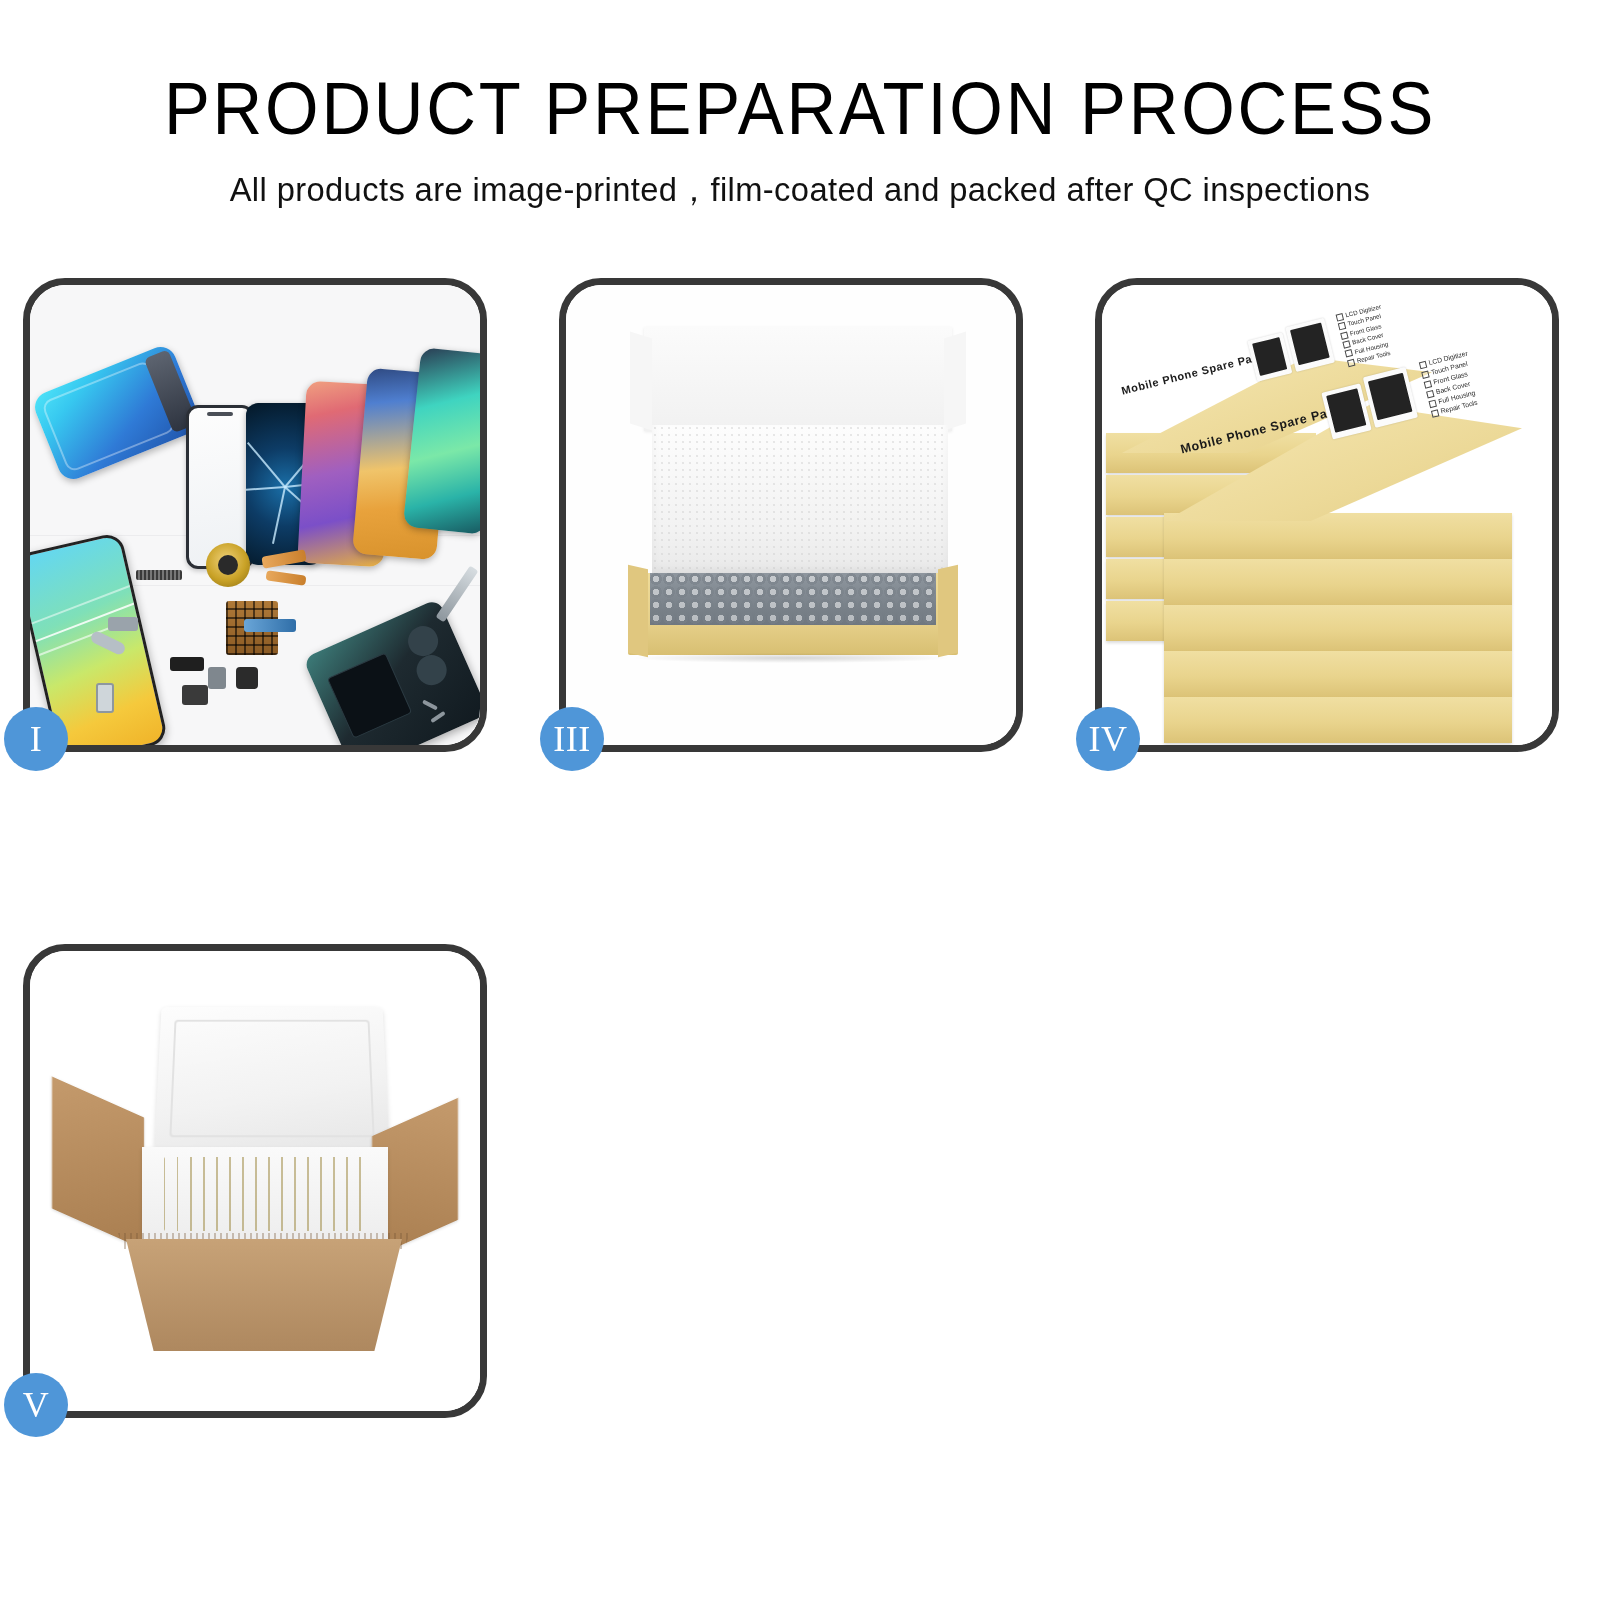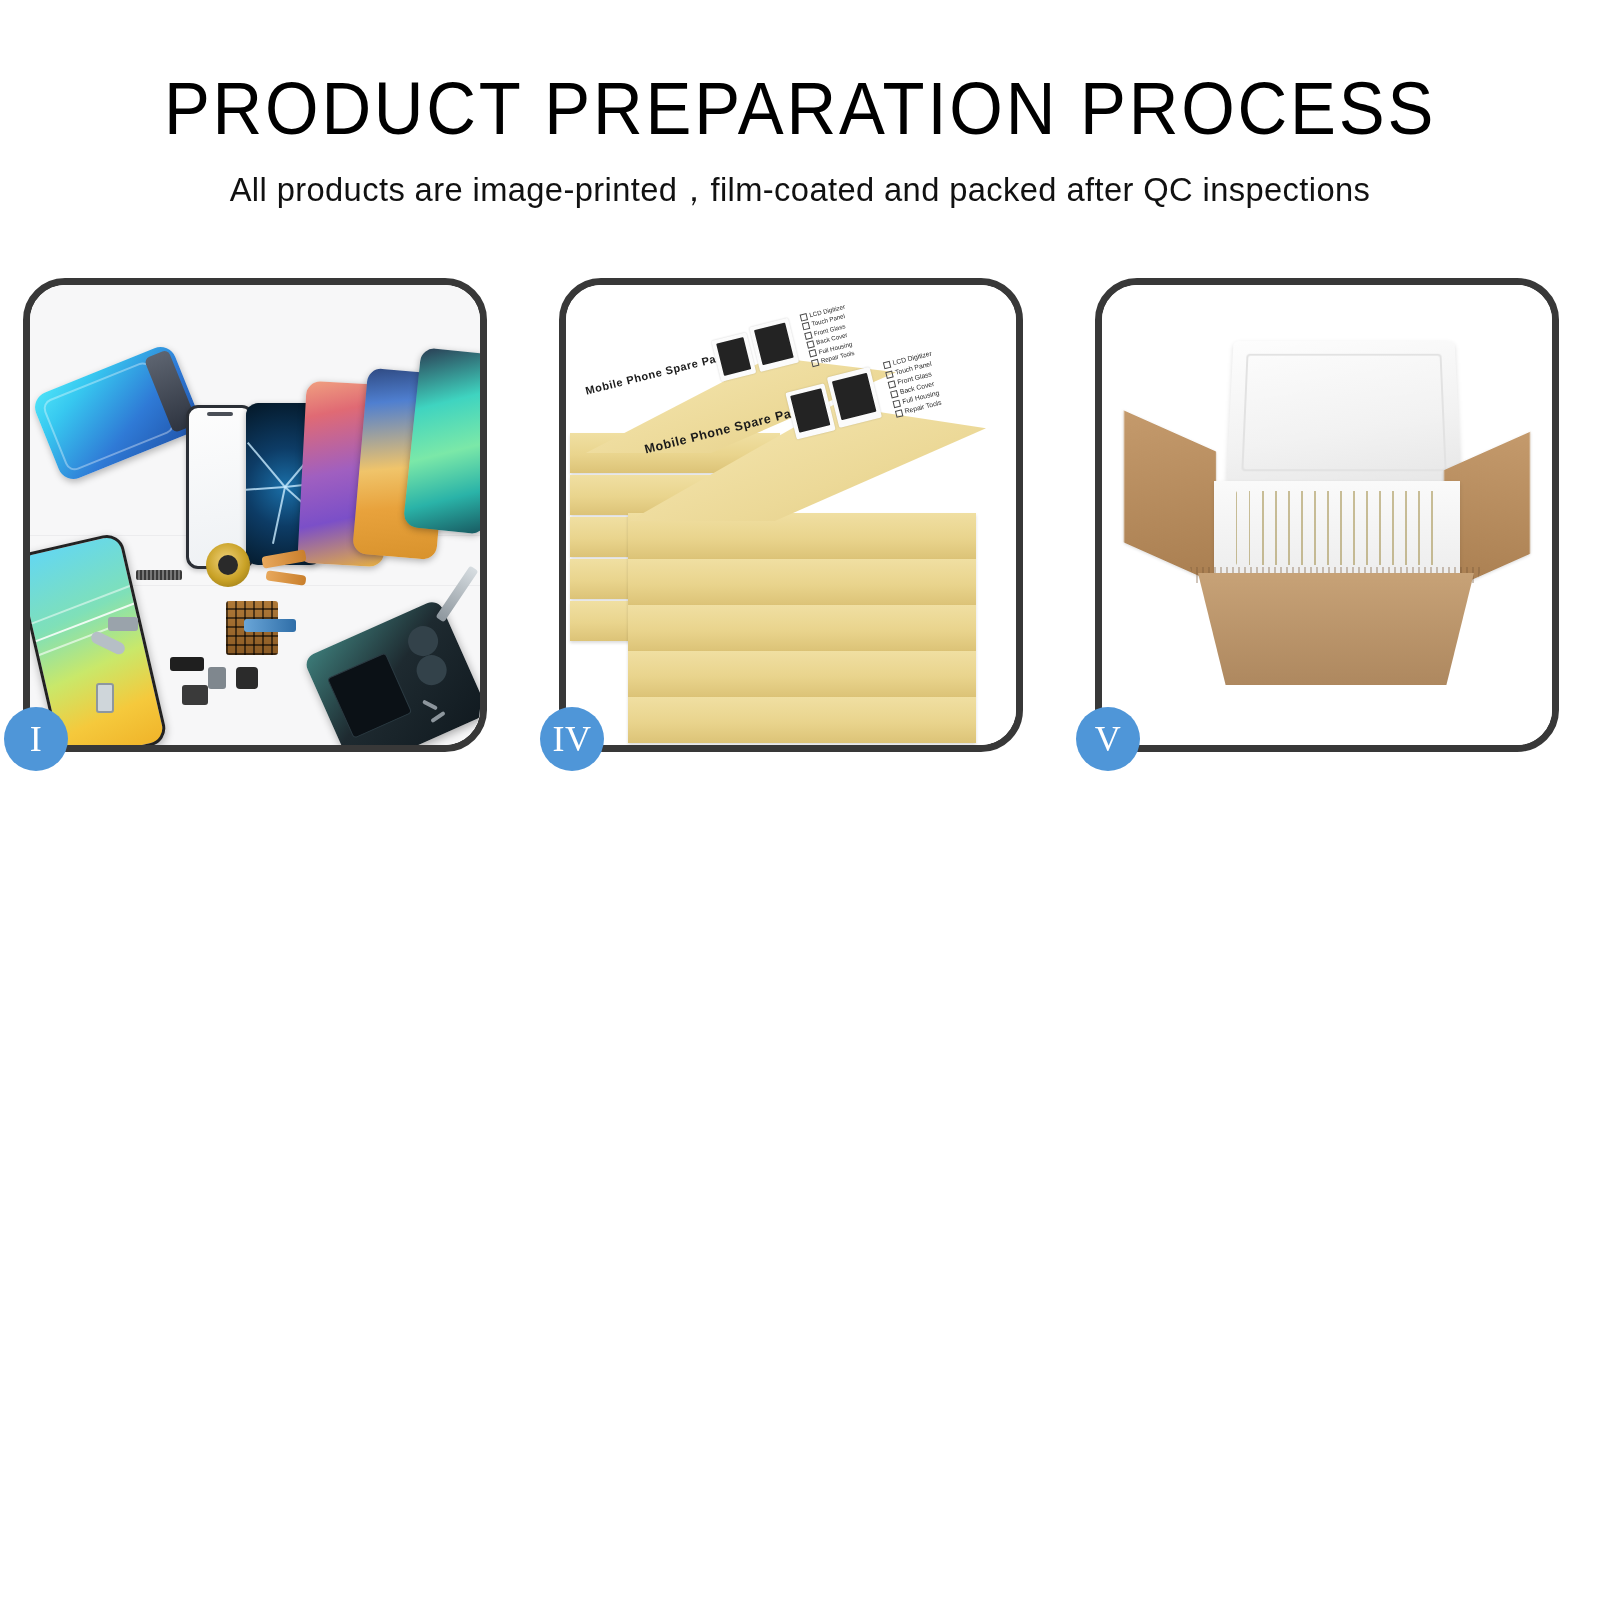--- a/index.html
+++ b/index.html
@@ -440,20 +440,34 @@
       <div class="tweezer"></div>
       <div class="screws">
         <i style="left:0;top:0;transform:rotate(28deg)"></i>
         <i style="left:8px;top:12px;transform:rotate(-34deg)"></i>
       </div>
     </div>
     <div class="badge">I</div>
   </div>
 
 
+  <div class="panel">
+    <div class="panel-inner">
+      <div class="p3-bg"></div>
+      <div class="lid-white"></div>
+      <div class="foam-sheet"></div>
+      <div class="box-tray">
+        <div class="tray-lip-l"></div>
+        <div class="tray-lip-r"></div>
+        <div class="tray-inner"></div>
+      </div>
+      <div class="box-shadow-3"></div>
+    </div>
+    <div class="badge">III</div>
+  </div>
 
   <div class="panel">
     <div class="panel-inner">
       <div class="p4-bg"></div>
       <div class="stack">
 
         <div class="gbox" style="left:4px; top:92px;  width:210px; height:40px;"></div>
         <div class="gbox" style="left:4px; top:134px; width:210px; height:40px;"></div>
         <div class="gbox" style="left:4px; top:176px; width:210px; height:40px;"></div>
         <div class="gbox" style="left:4px; top:218px; width:210px; height:40px;"></div>

